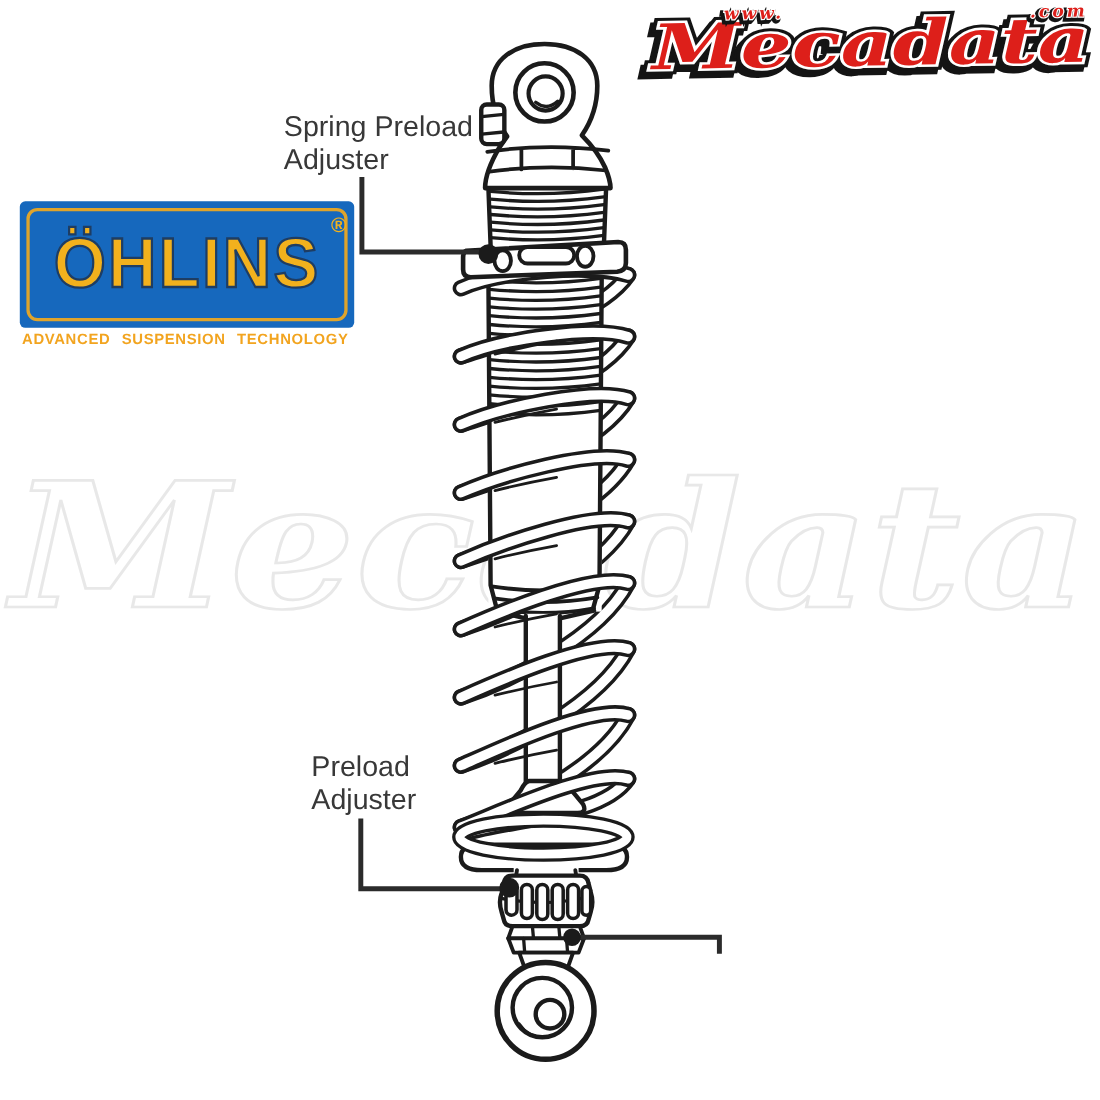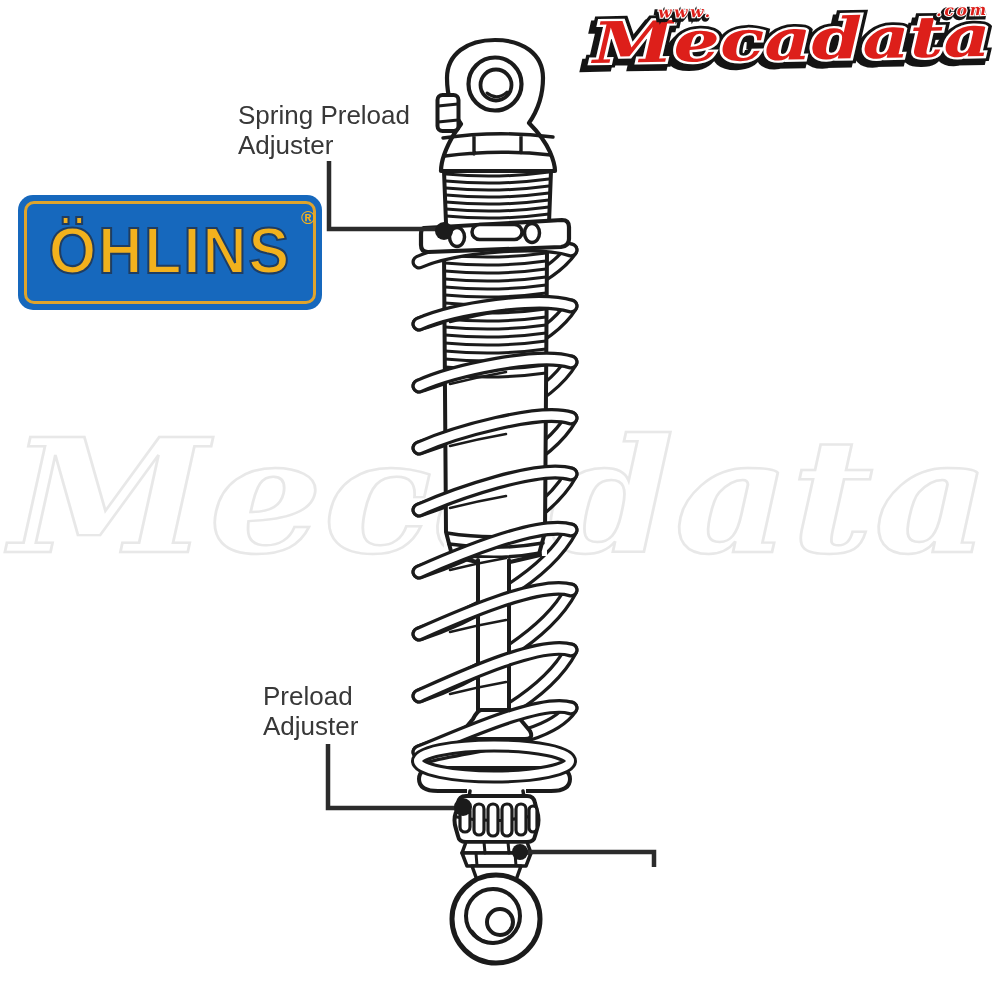--- a/index.html
+++ b/index.html
@@ -1,31 +1,31 @@
 <!DOCTYPE html>
 <html><head>
 <meta charset="utf-8">
 <style>
   html,body{margin:0;padding:0;background:#ffffff;}
   #stage{position:relative;width:1000px;height:1000px;background:#ffffff;overflow:hidden;
          font-family:"Liberation Sans",sans-serif;}
   svg{position:absolute;left:0;top:0;}
   .lbl{position:absolute;font-size:26px;line-height:30px;color:#383838;
-       font-family:"Liberation Sans",sans-serif;white-space:nowrap;}
+       font-family:"Liberation Sans",sans-serif;white-space:nowrap;margin-left:20px;}
   
   .tubeK{fill:none;stroke:#1b1b1b;stroke-width:15;stroke-linecap:round;}
   .tubeW{fill:none;stroke:#ffffff;stroke-width:8.5;stroke-linecap:round;}
   .loopK{stroke-width:14;}
   .loopW{stroke-width:8;}
   .ln{fill:none;stroke:#1b1b1b;stroke-linejoin:round;stroke-linecap:round;}
   .wfill{fill:#ffffff;}
   .leader{fill:none;stroke:#2b2b2b;stroke-width:4.5;stroke-linejoin:miter;stroke-linecap:butt;}
   
-  .ohlins-box{position:absolute;left:18px;top:195px;width:304px;height:115px;
-      background:#1668bd;border-radius:15px;display:flex;align-items:center;justify-content:center;}
+  .ohlins-box{position:absolute;left:18px;top:183px;width:304px;height:115px;
+      background:#1668bd;border-radius:5px;display:flex;align-items:center;justify-content:center;}
   .ohlins-inner{position:absolute;inset:6px;border:3px solid #dfa42c;border-radius:10px;}
   .ohlins-word{font-weight:bold;font-size:61px;letter-spacing:2px;color:#f2b11d;
       -webkit-text-stroke:2px #1e3d63;transform:scaleY(1.05);margin-top:-4px;}
   .ohlins-reg{position:absolute;top:12px;right:7px;color:#f2b11d;font-size:19px;font-weight:bold;}
   .ohlins-tagline{position:absolute;left:20px;top:301px;width:302px;font-weight:bold;
       font-size:13.5px;letter-spacing:0.6px;word-spacing:6px;color:#f2a41f;white-space:nowrap;}
   
   .meca{font-family:"DejaVu Serif","Liberation Serif",serif;font-style:italic;font-weight:bold;}
   .wm{font-family:"DejaVu Serif","Liberation Serif",serif;font-style:italic;font-weight:bold;}
 </style>
@@ -208,20 +208,21 @@
       <text x="350" y="18" font-size="15.5" textLength="50" fill="none" stroke="#ffffff" stroke-width="2.2">.com</text>
       <text x="350" y="18" font-size="15.5" textLength="50" fill="#dd1f1a">.com</text>
     </g>
   </svg>
 
   <div class="ohlins-box">
     <div class="ohlins-inner"></div>
     <div class="ohlins-word">ÖHLINS</div>
     <div class="ohlins-reg">®</div>
   </div>
+  <div class="ohlins-tagline">ADVANCED SUSPENSION TECHNOLOGY</div>
 
   <div class="lbl" style="left:238px;top:100px;">
     <div>Spring Preload</div>
     <div>Adjuster</div>
   </div>
 
   <div class="lbl" style="left:263px;top:681px;">
     <div>Preload</div>
     <div>Adjuster</div>
   </div>

